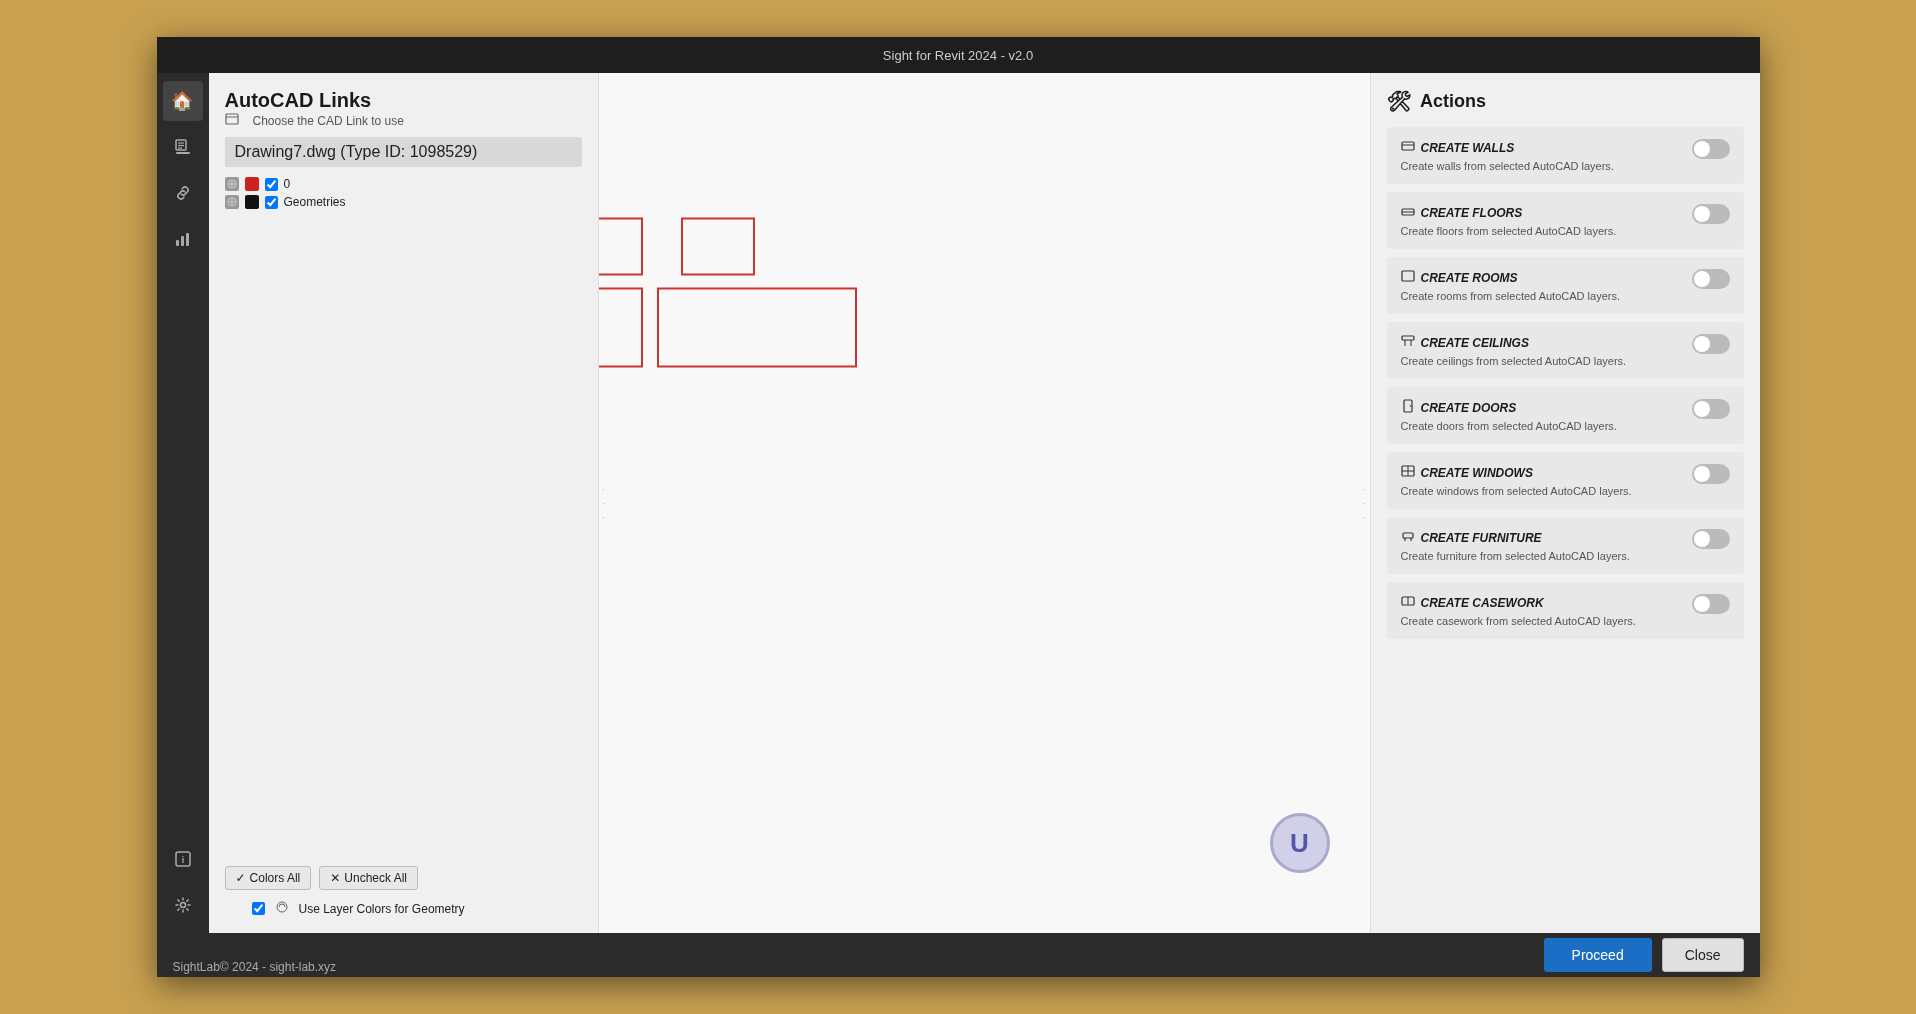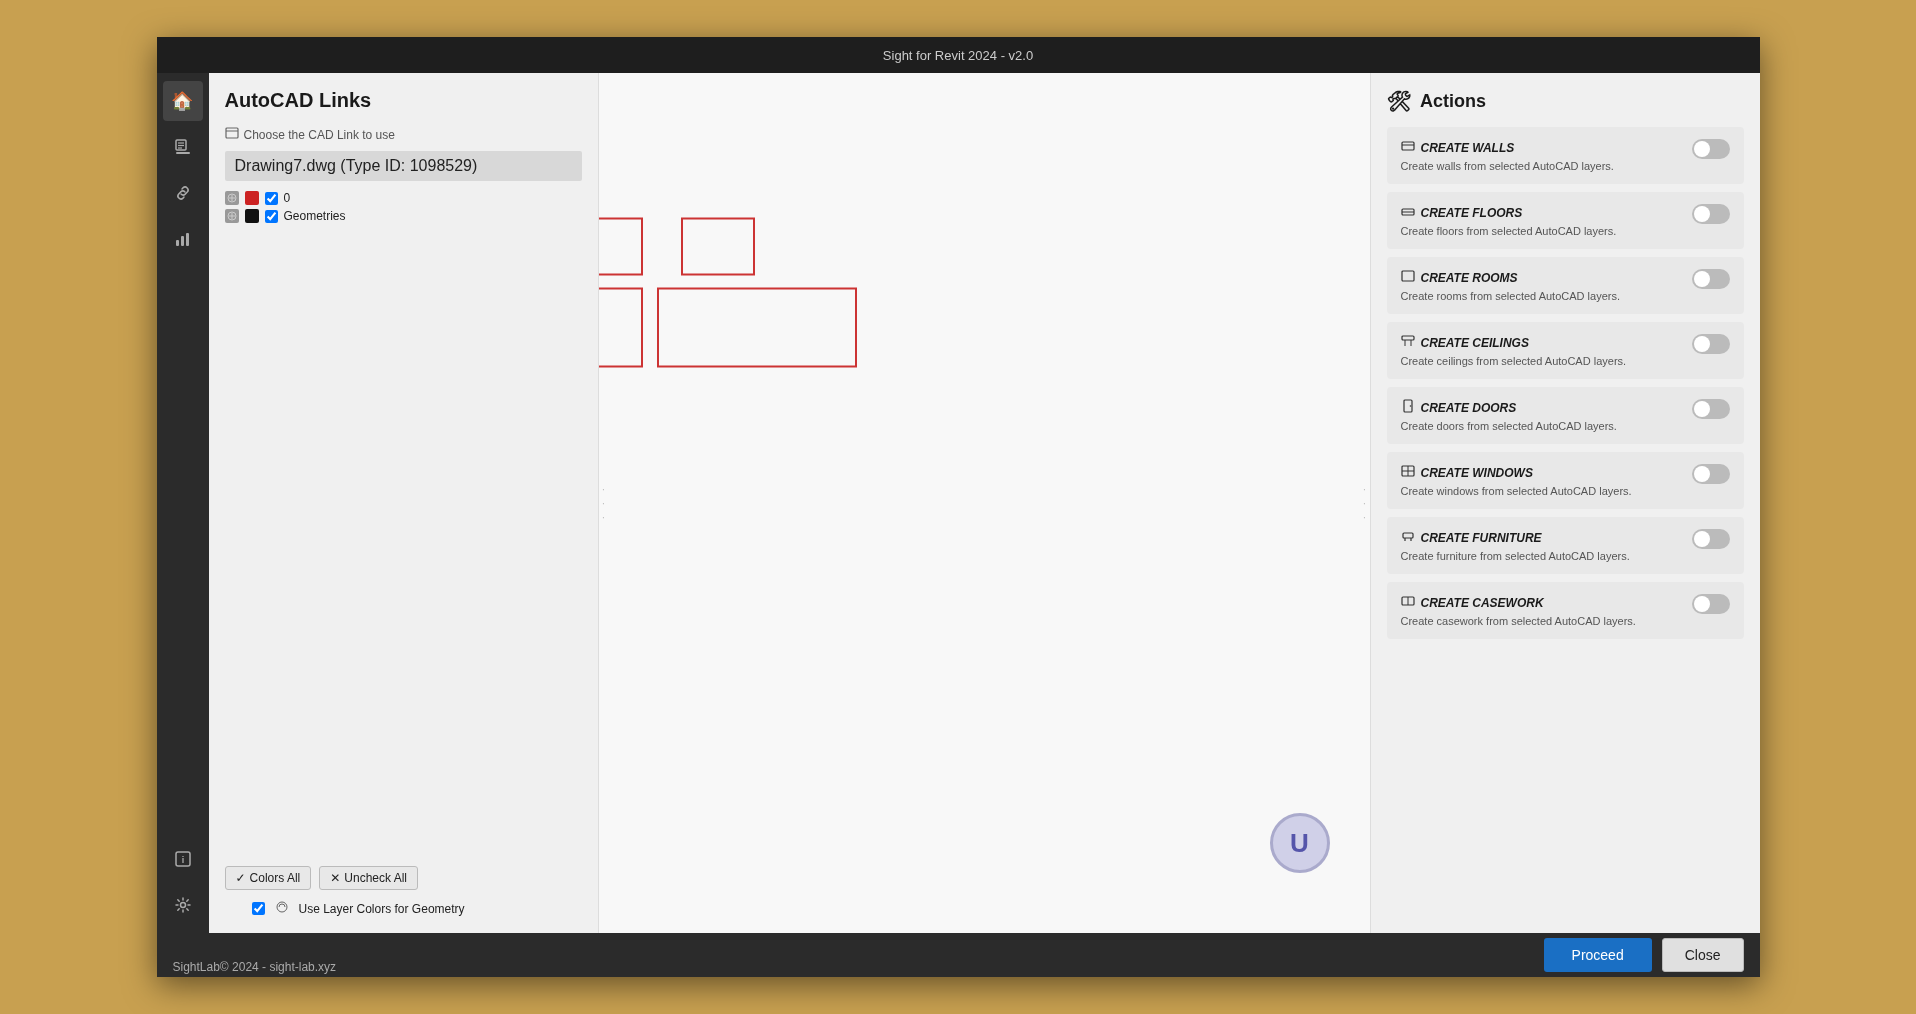--- a/index.html
+++ b/index.html
@@ -73,26 +73,25 @@
       display: flex;
       flex-direction: column;
       padding: 16px;
       flex-shrink: 0;
       border-right: 1px solid #ddd;
     }
     .panel-title {
       font-size: 20px;
       font-weight: 600;
       color: #1a1a1a;
-      margin-bottom: 14px;
     }
     .cad-link-hint {
       display: flex;
       align-items: center;
-      gap: 5px;
+      gap: 14px;
       font-size: 12px;
       color: #555;
       margin-bottom: 8px;
     }
     .cad-link-hint-icon { font-size: 14px; color: #666; }
     .link-item {
       background: #d8d8d8;
       padding: 6px 10px;
       font-size: 16px;
       color: #222;

